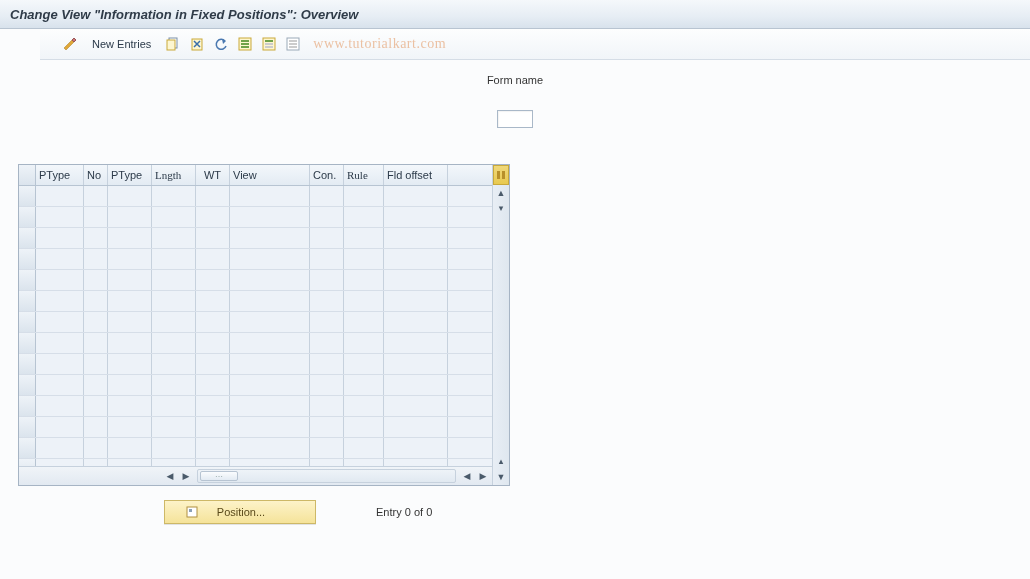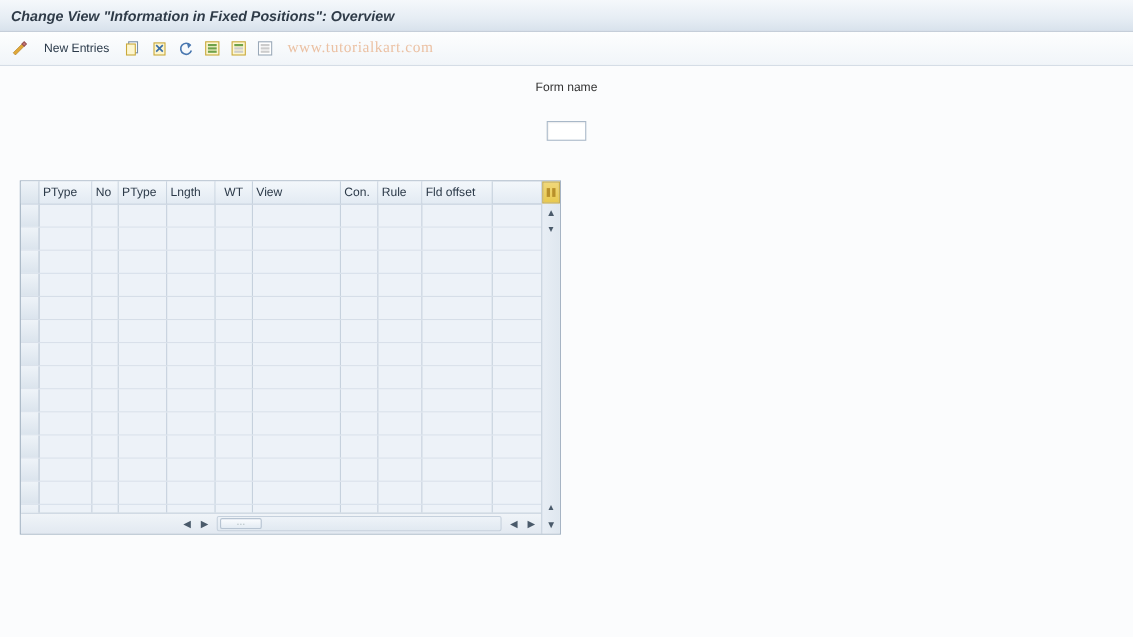--- a/index.html
+++ b/index.html
@@ -23,24 +23,25 @@
     font-weight: bold;
     font-style: italic;
     font-size: 13px;
     color: #2f3b48;
   }
   .toolbar {
     height: 30px;
     display: flex;
     align-items: center;
     gap: 4px;
-    padding: 0 8px;
+    padding: 0 20px;
     background: linear-gradient(#fdfefe, #f1f5f9);
     border-bottom: 1px solid #d5dde6;
     position: relative;
+    margin-left: 40px;
   }
   .icon-btn {
     width: 20px; height: 20px;
     display: flex; align-items: center; justify-content: center;
     border-radius: 2px;
   }
   .icon-btn svg { display: block; }
   .new-entries {
     margin: 0 4px;
     font-size: 11px;
@@ -198,25 +199,25 @@
     margin-left:-30px;
   }
   .entry-text {
     font-size: 11px; color: #333;
   }
   .tri { font-size: 9px; color:#4a5a6a; line-height:1; }
 
   .c-ptype { width: 48px; flex:0 0 48px; }
   .c-no    { width: 24px; flex:0 0 24px; }
   .c-offset{ width: 44px; flex:0 0 44px; }
-  .c-lngth { width: 44px; flex:0 0 44px; }
+  .c-lngth { width: 44px; flex:0 0 44px;font-family:Liberation Serif, serif; }
   .c-wt    { width: 34px; flex:0 0 34px;text-align:center; }
   .c-field { width: 80px; flex:0 0 80px; }
   .c-con   { width: 34px; flex:0 0 34px; }
-  .c-rule  { width: 40px; flex:0 0 40px; }
+  .c-rule  { width: 40px; flex:0 0 40px;font-family:Liberation Serif, serif; }
   .c-fldo  { width: 64px; flex:0 0 64px; }
 </style>
 </head>
 <body>
 
 <div class="titlebar">
   <span class="titlebar-text">Change View "Information in Fixed Positions": Overview</span>
 </div>
 
 <div class="toolbar">
@@ -502,13 +503,25 @@
         <div class="arrow">
             <span class="tri">▴</span>
           </div>
         <div class="arrow">
             <span class="tri">▼</span>
           </div>
       </div>
     </div>
   </div>
 
+  <div class="footer-row">
+    <div class="position-btn">
+      <span class="pbicon">
+        <svg width="12" height="12">
+            <rect x="1" y="1" width="10" height="10" fill="#fff" stroke="#b09040"></rect>
+            <rect x="3" y="3" width="3" height="3" fill="#8aa0b8"></rect>
+          </svg>
+      </span>
+      <span>Position...</span>
+    </div>
+    <span class="entry-text">Entry 0 of 0</span>
+  </div>
 </div>
 
 </body></html>

